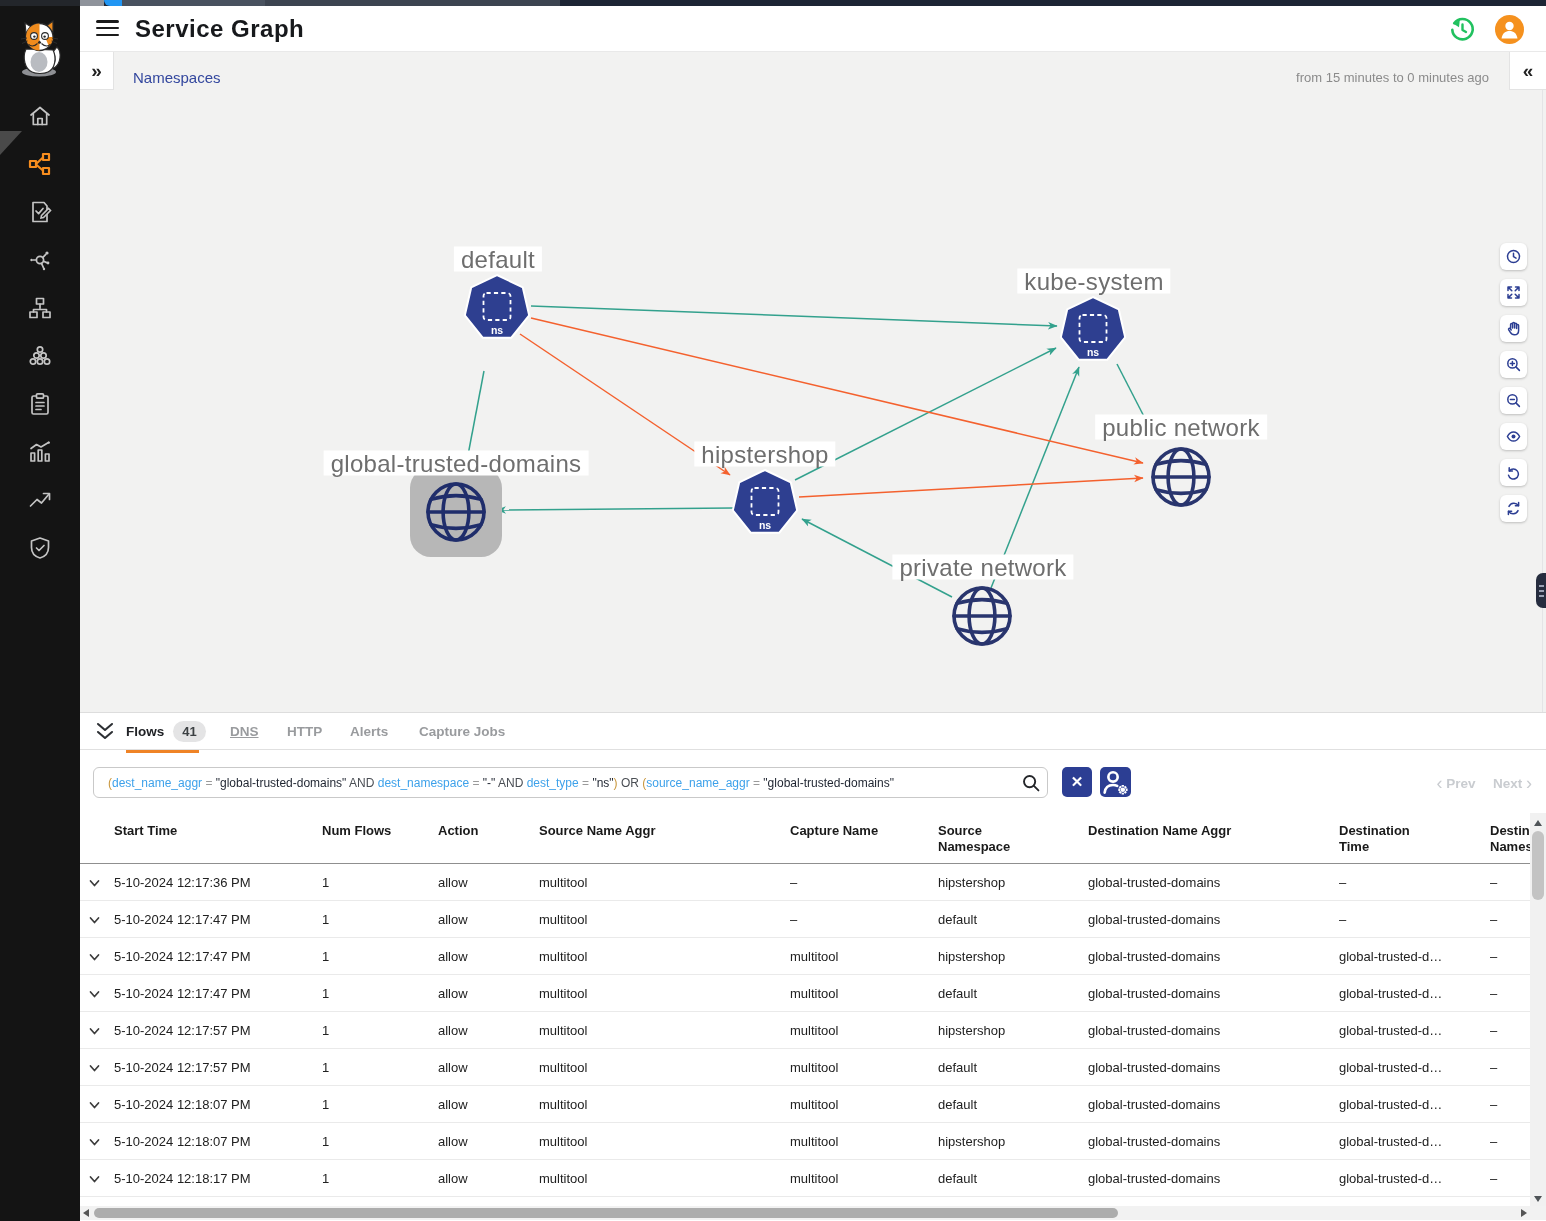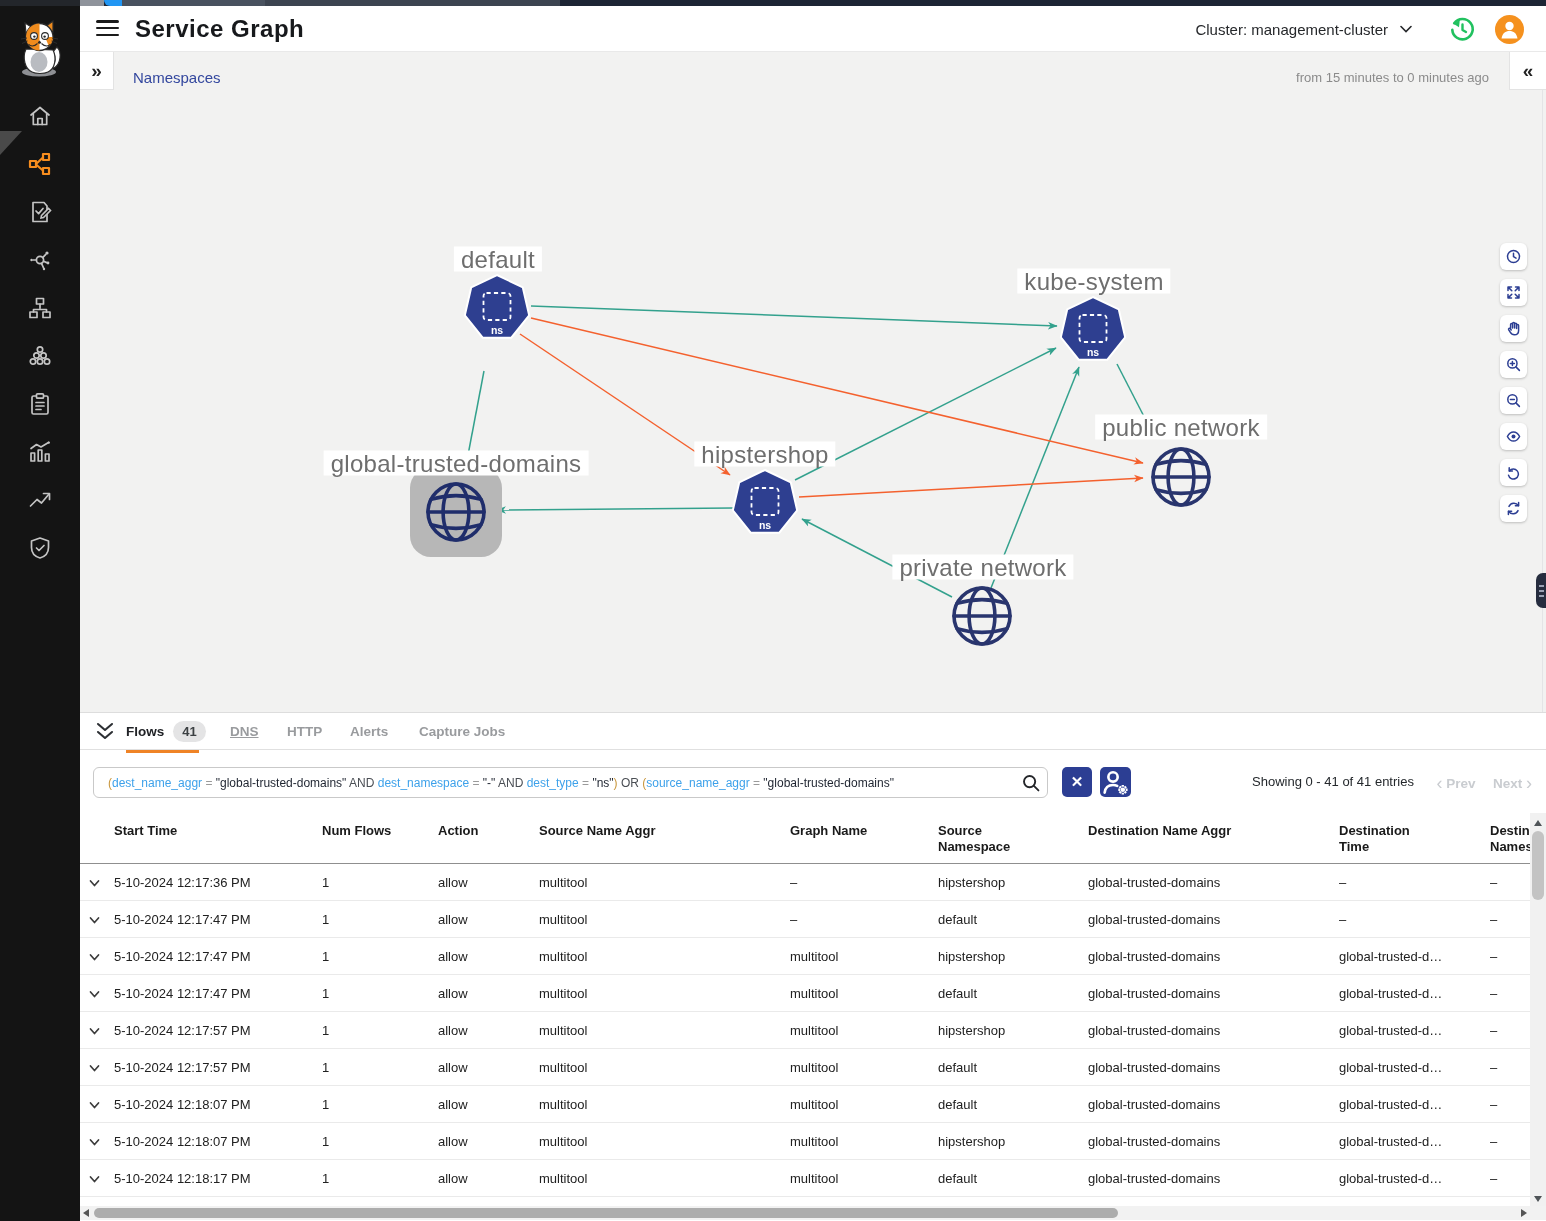--- a/index.html
+++ b/index.html
@@ -213,26 +213,20 @@
       </div>
   </div>
 
   <div class="header">
     <div class="hamburger">
         <span></span>
         <span></span>
         <span></span>
       </div>
     <div class="page-title">Service Graph</div>
-    <div class="cluster-sel">
-      <span class="lbl">Cluster: management-cluster</span>
-      <svg viewBox="0 0 12 8">
-          <path d="M1 1.5 L6 6.5 L11 1.5" fill="none" stroke="#26282b" stroke-width="1.6" stroke-linecap="round"></path>
-        </svg>
-    </div>
     <div class="hist-btn" id="hist-btn"><svg viewBox="0 0 29 29">
           <path d="M6.2 8.2 A10.2 10.2 0 1 1 4.3 14.8" fill="none" stroke="#21c15f" stroke-width="2.6" stroke-linecap="round"></path>
           <path d="M11.9 4.2 L5.9 8.9 L11 12.2" fill="#21c15f"></path>
           <path d="M14.5 9.5 V15 L18 17" fill="none" stroke="#21c15f" stroke-width="2.4" stroke-linecap="round" stroke-linejoin="round"></path>
         </svg></div>
     <div class="avatar-btn" id="avatar-btn"><svg viewBox="0 0 29 29">
           <circle cx="14.5" cy="11" r="4.2" fill="#fff"></circle>
           <path d="M6.5 23.5 c.8-5 4-7.4 8-7.4 s7.2 2.4 8 7.4" fill="#fff"></path>
         </svg></div>
   </div>
@@ -419,35 +413,34 @@
           <circle cx="8.4" cy="6.4" r="3" fill="none" stroke="#fff" stroke-width="1.7"></circle>
           <path d="M3 16.5 C3.4 13.3 5.6 11.6 8.4 11.6 c1 0 1.9.2 2.7.6" fill="none" stroke="#fff" stroke-width="1.7" stroke-linecap="round"></path>
           <g fill="#fff">
             <circle cx="14.7" cy="14.7" r="1.5"></circle>
             <g stroke="#fff" stroke-width="1.5">
               <path d="M14.7 11.6 v1.2 M14.7 16.6 v1.2 M11.8 14.7 h1.2 M16.6 14.7 h1.2 M12.6 12.6 l.9.9 M15.9 15.9 l.9.9 M16.8 12.6 l-.9.9 M13.5 15.9 l-.9.9"></path>
             </g>
           </g>
         </svg>
       </div>
-    <div class="showing">Showing 0 - 41 of 41 entries</div>
     <div class="pager">
       <span class="chev">‹</span>
       <span>Prev</span>
       <span class="gap"></span>
       <span>Next</span>
       <span class="chev">›</span>
     </div>
 
     <div class="thead" id="thead">
         <div class="th" style="left: 34px; width: 200px;">Start Time</div>
         <div class="th" style="left: 242px; width: 108px;">Num Flows</div>
         <div class="th" style="left: 358px; width: 93px;">Action</div>
         <div class="th" style="left: 459px; width: 243px;">Source Name Aggr</div>
-        <div class="th" style="left: 710px; width: 140px;">Graph Name</div>
+        <div class="th" style="left: 710px; width: 140px;">Capture Name</div>
         <div class="th" style="left: 858px; width: 142px;">Source
 Namespace</div>
         <div class="th" style="left: 1008px; width: 243px;">Destination Name Aggr</div>
         <div class="th" style="left: 1259px; width: 143px;">Destination
 Time</div>
         <div class="th" style="left: 1410px; width: 40px;">Destination
 Namespace</div>
       </div>
     <div id="tbody">
         <div class="trow" style="top: 151px;">

